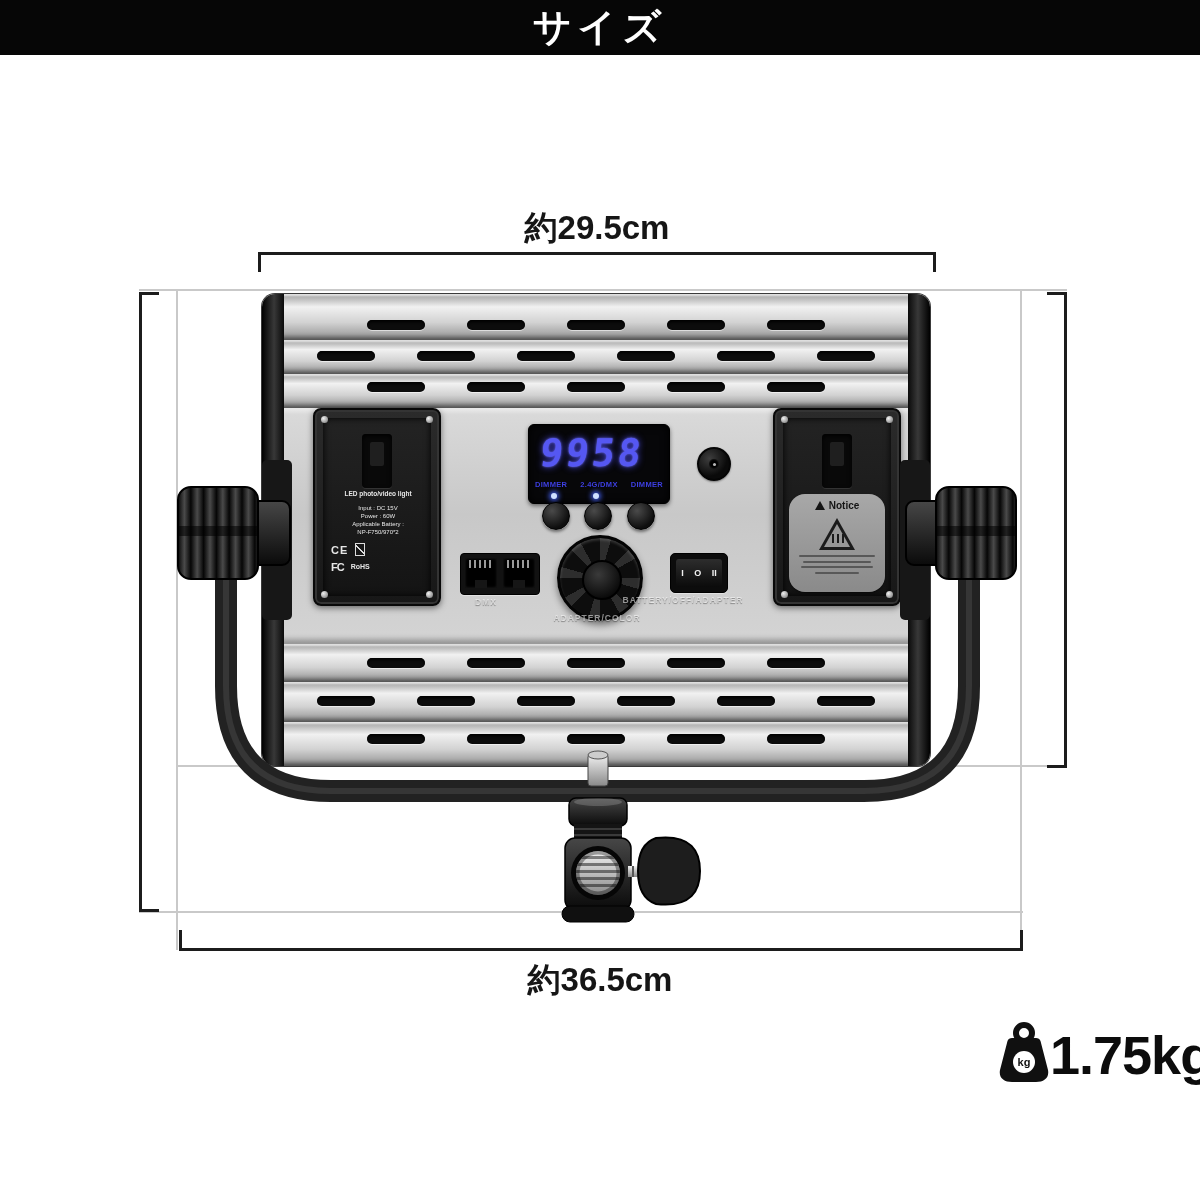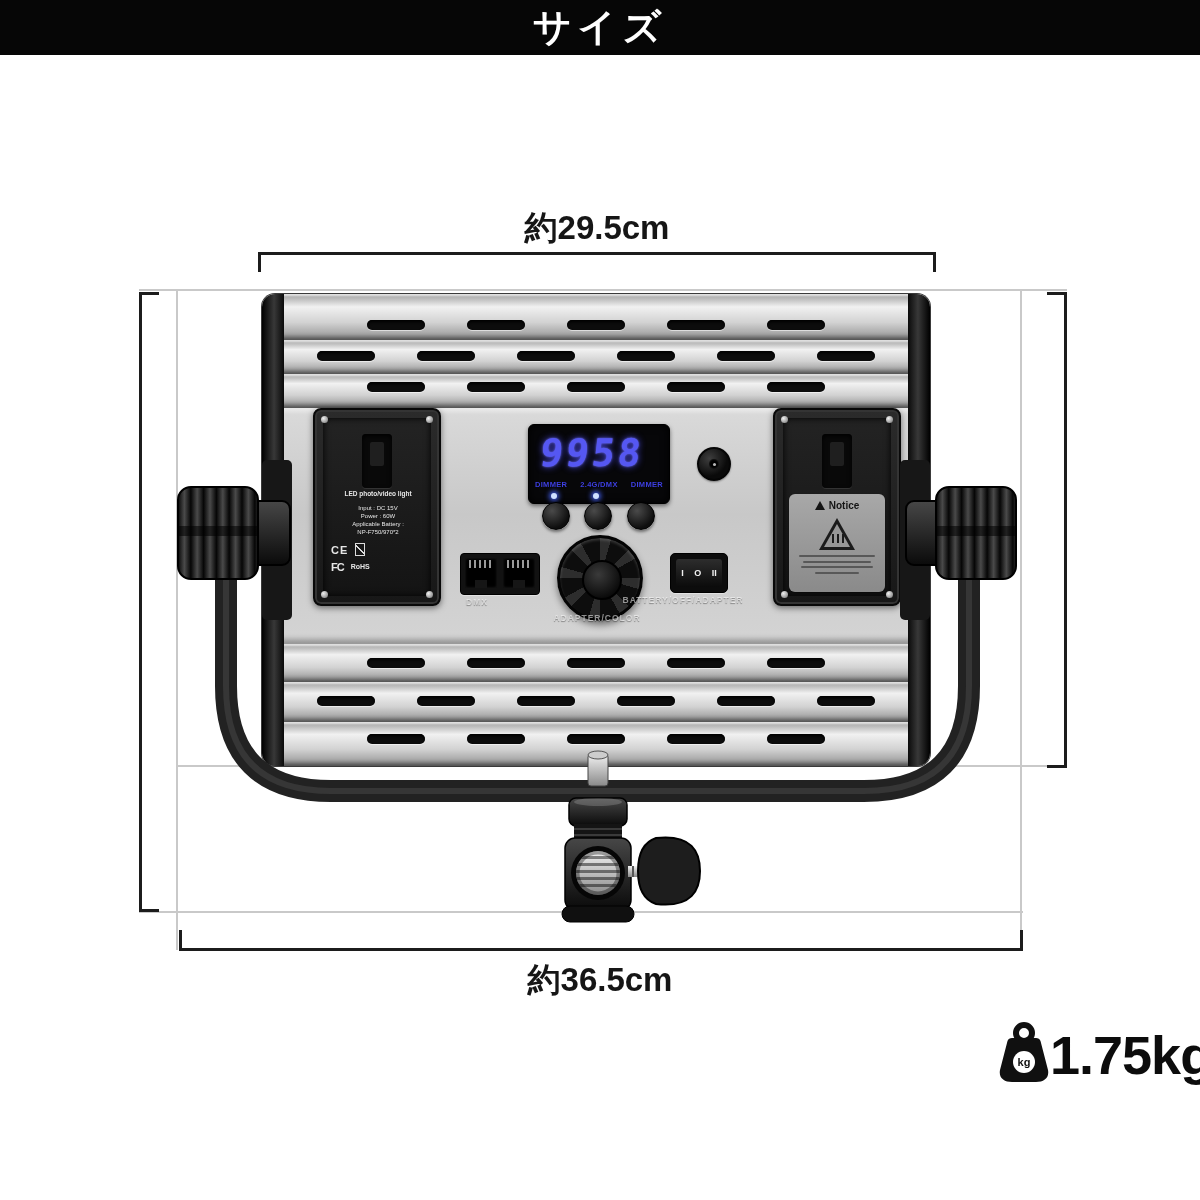--- a/index.html
+++ b/index.html
@@ -73,21 +73,21 @@
   .screw{position:absolute;width:7px;height:7px;border-radius:50%;background:radial-gradient(circle at 35% 35%,#f0f0f0,#6f6f6f);}
   .bat-label{position:absolute;left:16px;right:14px;top:80px;color:#e6e6e6;font-size:6px;line-height:8px;text-align:center;}
   .bat-title{font-size:6.5px;font-weight:bold;margin-bottom:6px;}
   .marks{display:flex;align-items:center;gap:7px;margin-top:7px;}
   .mark-ce{font-size:11px;font-weight:bold;letter-spacing:1px;}
   .weee{width:8px;height:11px;border:1px solid #ddd;position:relative;
       background:linear-gradient(45deg,transparent 44%,#ddd 44% 56%,transparent 56%);}
   .mark-fc{font-size:11px;font-weight:bold;letter-spacing:-1px;}
   .mark-rohs{font-size:7px;font-weight:bold;}
   
-  .notice{position:absolute;left:14px;right:14px;top:84px;bottom:12px;border-radius:6px;padding:6px 5px 4px;
+  .notice{position:absolute;left:14px;right:14px;top:84px;bottom:12px;border-radius:16px;padding:6px 5px 4px;
       background:linear-gradient(180deg,#a8a8a8,#8a8a8a);box-shadow:0 1px 2px rgba(0,0,0,.5);text-align:center;}
   .notice-head{display:flex;align-items:center;justify-content:center;gap:4px;font-size:10px;font-weight:bold;color:#141414;}
   .tri-small{width:0;height:0;border-left:5px solid transparent;border-right:5px solid transparent;border-bottom:9px solid #141414;}
   .tri-big{position:relative;margin:7px auto 5px;width:0;height:0;border-left:18px solid transparent;border-right:18px solid transparent;border-bottom:32px solid #1b1b1b;}
   .tri-big-in{position:absolute;left:-13px;top:6px;width:0;height:0;border-left:13px solid transparent;border-right:13px solid transparent;border-bottom:23px solid #979797;}
   .heat{position:absolute;left:-5px;top:16px;display:flex;gap:3px;}
   .heat span{display:block;width:2px;height:9px;background:#1b1b1b;}
   .notice-line{height:2px;background:#585858;border-radius:1px;margin:3.5px auto;}
   
   .weight-text{font-size:54px;font-weight:bold;color:#0c0c0c;letter-spacing:-1px;}
@@ -225,21 +225,21 @@
       </div>
 
     <div class="sw">
       <div class="sw-rock">
         <span>I</span>
         <span>O</span>
         <span>II</span>
       </div>
     </div>
 
-    <div class="engrave" style="left:185px;top:303px;width:60px;">DMX</div>
+    <div class="engrave" style="left:194px;top:303px;width:60px;">DMX</div>
     <div class="engrave" style="left:275px;top:319px;width:120px;">ADAPTER/COLOR</div>
     <div class="engrave" style="left:346px;top:301px;width:150px;">BATTERY/OFF/ADAPTER</div>
 
     <div class="vent" style="left: 105px; top: 26px;"></div>
       <div class="vent" style="left: 205px; top: 26px;"></div>
       <div class="vent" style="left: 305px; top: 26px;"></div>
       <div class="vent" style="left: 405px; top: 26px;"></div>
       <div class="vent" style="left: 505px; top: 26px;"></div>
       <div class="vent" style="left: 55px; top: 57px;"></div>
       <div class="vent" style="left: 155px; top: 57px;"></div>

